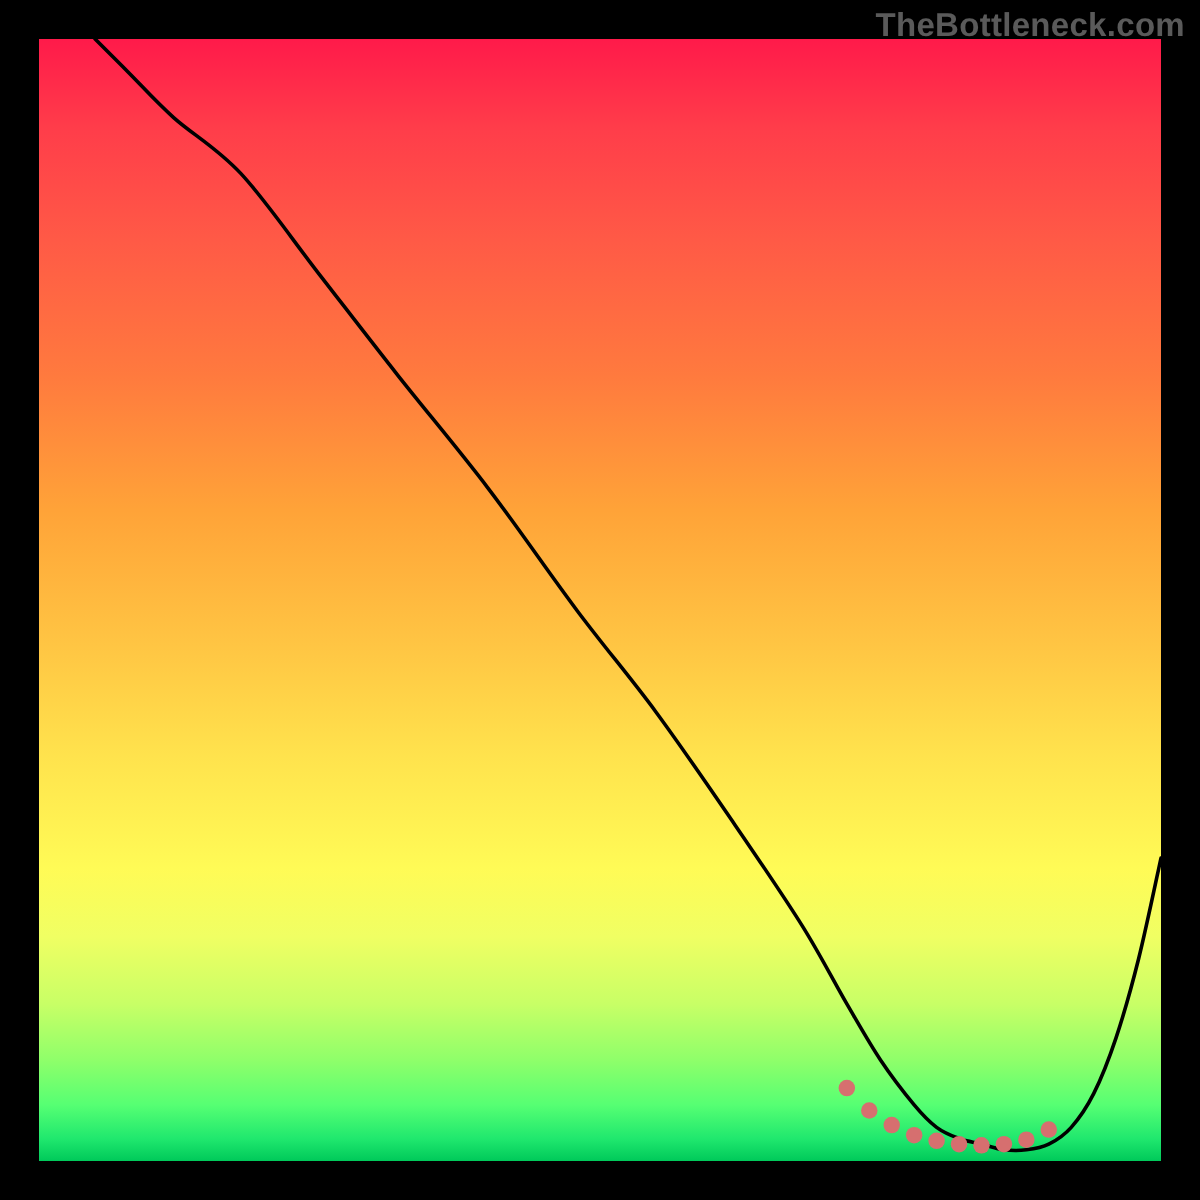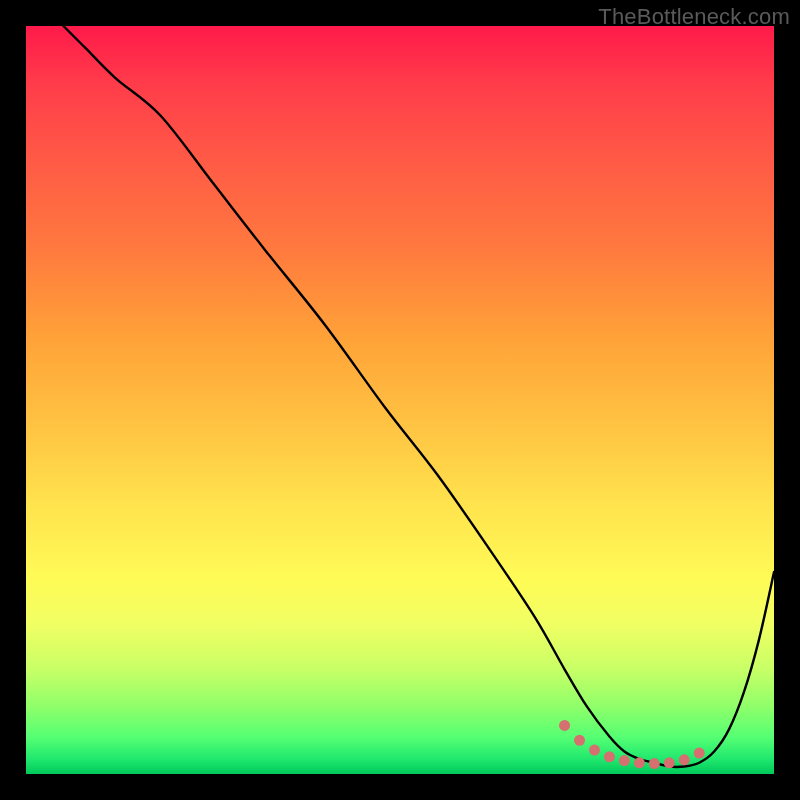--- a/index.html
+++ b/index.html
@@ -42,21 +42,21 @@
       #00c95a 100%
     );
     box-sizing: border-box;
   }
   .watermark {
     position: absolute;
     top: 4px;
     right: 10px;
     color: #5a5a5a;
     font-size: 22px;
-    font-weight: 400;
+    font-weight: 700;
     letter-spacing: 0.2px;
     user-select: none;
   }
   svg.curve {
     position: absolute;
     left: 0;
     top: 0;
     width: 748px;
     height: 748px;
   }

